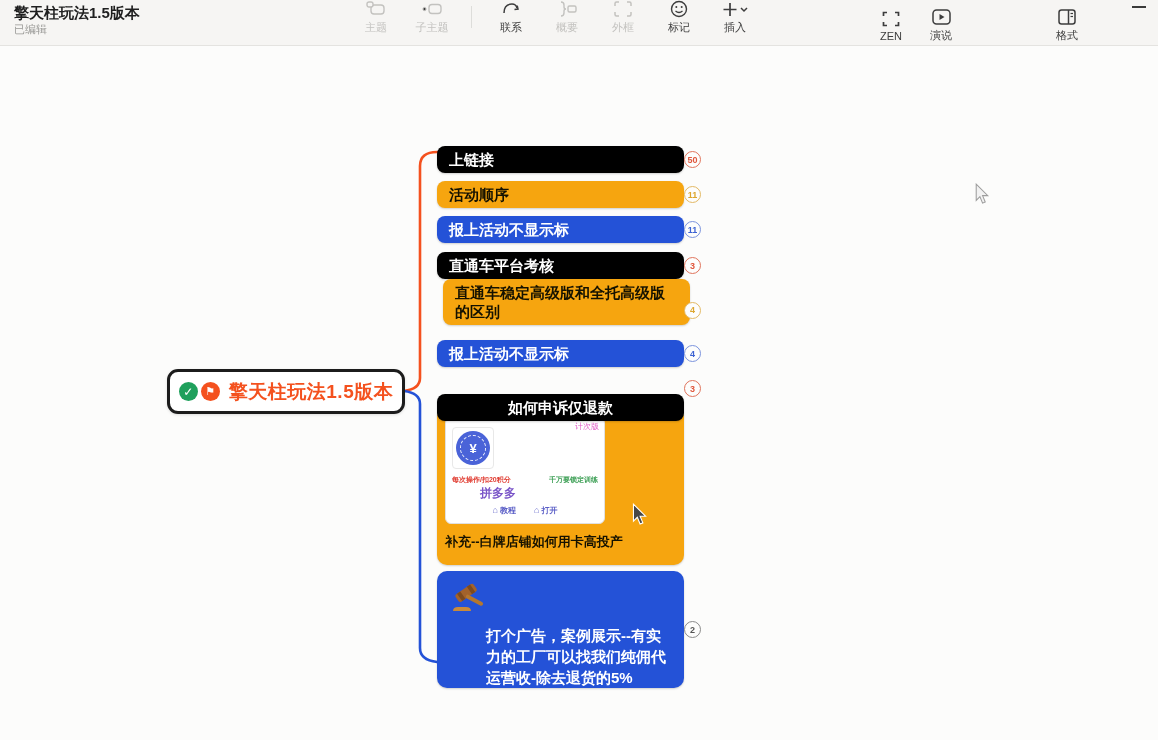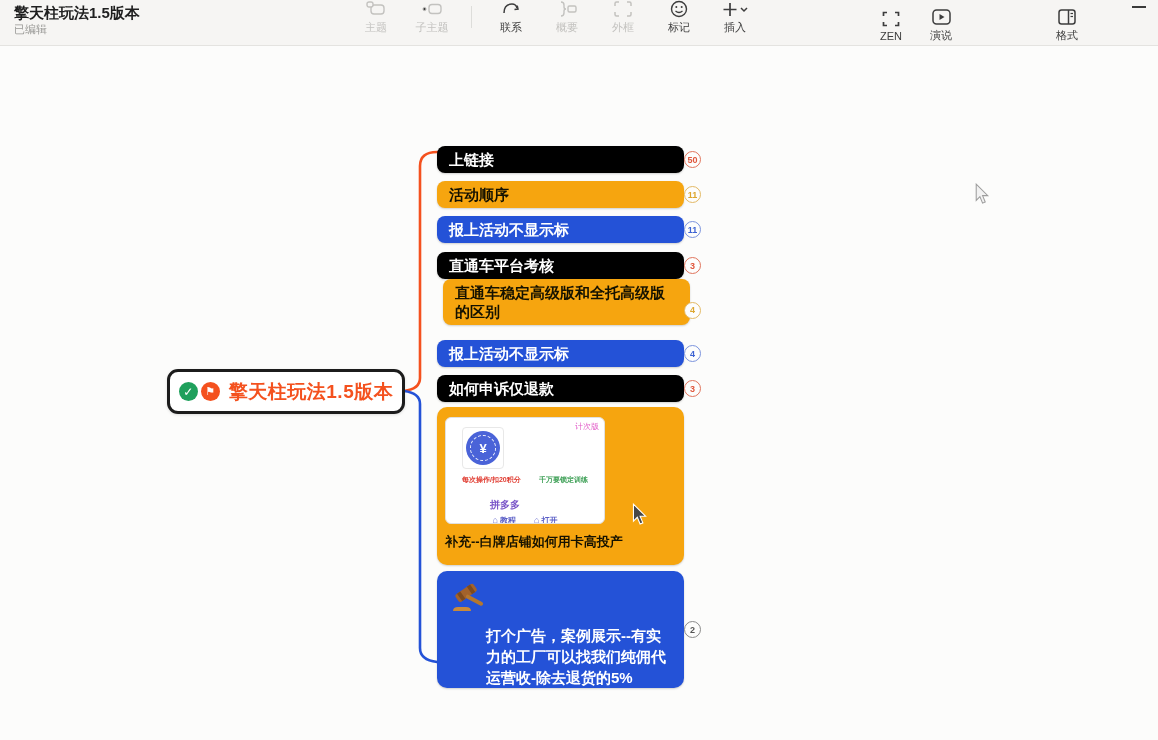--- a/index.html
+++ b/index.html
@@ -51,37 +51,37 @@
   .badge.orange { border:1.5px solid #e3b964; color:#dda62e; }
   .badge.blue { border:1.5px solid #7b93dd; color:#3c62d2; }
   .badge.gray { border:1.5px solid #8a8a8a; color:#555; }
 
   
   .media-node { position:absolute; left:437px; top:361px; width:247px; height:158px;
     background:#f6a50f; border-radius:10px; padding:10px 8px 8px 8px;
     box-shadow:0 1px 2px rgba(0,0,0,.18); cursor:pointer; }
   .media-label { font-size:13px; font-weight:600; color:#151200; margin-top:9px; }
   .app-card { width:160px; height:107px; background:#fff; border:1px solid #e0e0e0;
-    border-radius:6px; position:relative; padding:5px 16px; overflow:hidden; }
+    border-radius:6px; position:relative; padding:5px 6px; overflow:hidden; }
   .card-ribbon { position:absolute; top:3px; right:5px; font-size:8px; color:#e25bc8; }
   .card-top { display:flex; gap:5px; margin-top:4px; }
   .app-icon-box { width:42px; height:42px; border:1px solid #e8e8e8; border-radius:4px;
     display:flex; align-items:center; justify-content:center; flex:0 0 auto; }
   .app-icon { width:34px; height:34px; border-radius:50%; background:#4a63d8; color:#fff;
     display:flex; align-items:center; justify-content:center; position:relative; }
   .app-icon .yen { font-size:13px; font-weight:bold; z-index:2; }
   .app-icon .ring { position:absolute; inset:4px; border:1.5px dashed rgba(255,255,255,.95);
     border-radius:50%; }
   .card-right { flex:1; min-width:0; }
   .card-title { font-size:11px; font-weight:bold; color:#3a3a3a; line-height:13px; margin-top:1px; }
   .card-desc { font-size:6.5px; color:#a9a9a9; line-height:8.5px; margin-top:3px; }
   .card-notes { display:flex; justify-content:space-between; margin-top:6px; }
   .note-red { font-size:7px; color:#e03a2f; font-weight:bold; }
   .note-green { font-size:7px; color:#3a9e53; font-weight:bold; }
-  .card-brand { font-size:10px; color:#7a55c8; font-weight:bold; margin:13px 0 0 28px; }
+  .card-brand { font-size:12px; color:#7a55c8; font-weight:bold; margin:0 0 0 28px; }
   .card-btns { display:flex; gap:18px; justify-content:center; margin-top:3px; }
   .card-btn { font-size:8px; color:#5b5fc7; font-weight:bold; display:flex; align-items:center;
     gap:2px; cursor:pointer; }
   .home-glyph { font-size:9px; line-height:9px; }
 
   
   .ad-node { position:absolute; left:437px; top:525px; width:247px; height:117px;
     background:#2452d7; border-radius:10px; padding:10px 12px 8px 12px; color:#fff;
     box-shadow:0 1px 2px rgba(0,0,0,.18); cursor:pointer; }
   .ad-text { font-size:15px; font-weight:600; line-height:21px; margin-top:6px;margin-left:37px; }
@@ -288,17 +288,17 @@
     </div>
     <span class="badge red" style="top: 211px;">3</span>
     <div class="node orange" style="top: 233px; min-height: 46px; margin-left: 6px;">
       <span>直通车稳定高级版和全托高级版的区别</span>
     </div>
     <span class="badge orange" style="top: 255.5px;">4</span>
     <div class="node blue" style="top: 294px; min-height: 27px;">
       <span>报上活动不显示标</span>
     </div>
     <span class="badge blue" style="top: 299px;">4</span>
-    <div class="node red" style="top: 329px; min-height: 27px;">
+    <div class="node red" style="top: 348px; min-height: 27px; justify-content: center;">
       <span>如何申诉仅退款</span>
     </div>
     <span class="badge red" style="top: 334px;">3</span>
   </div>
 
 </body></html>

